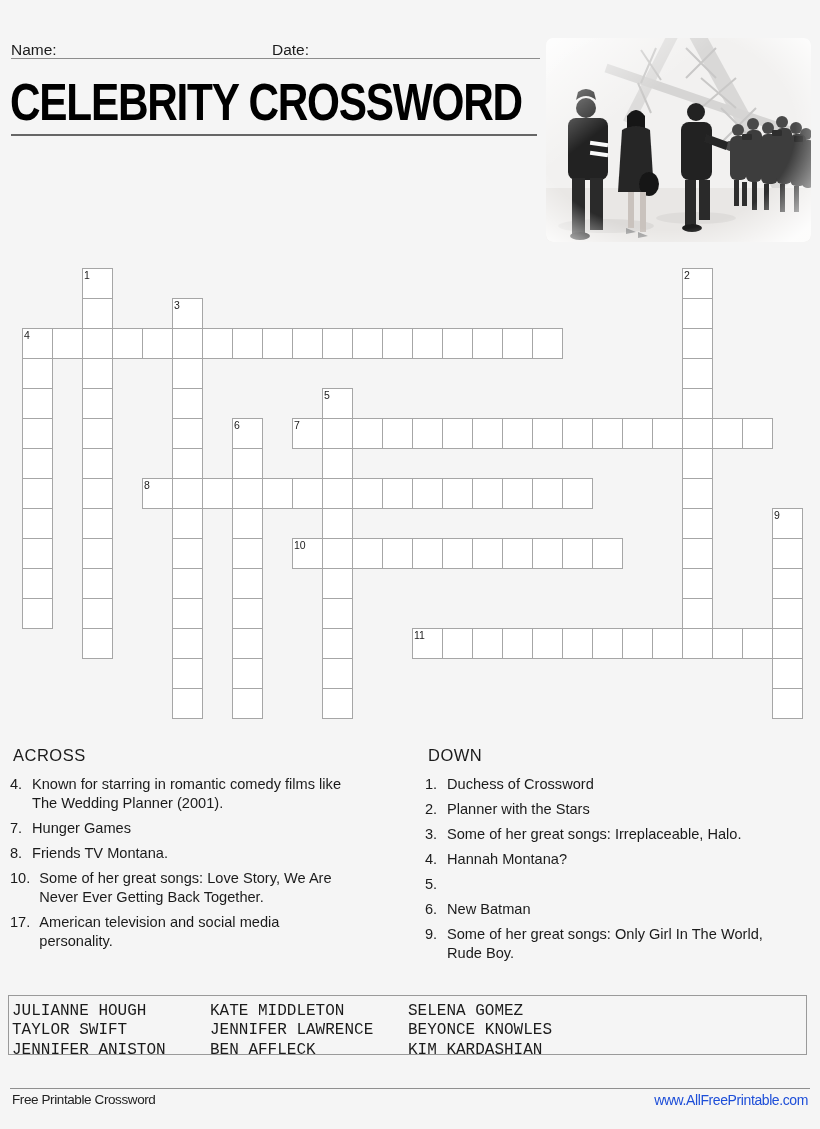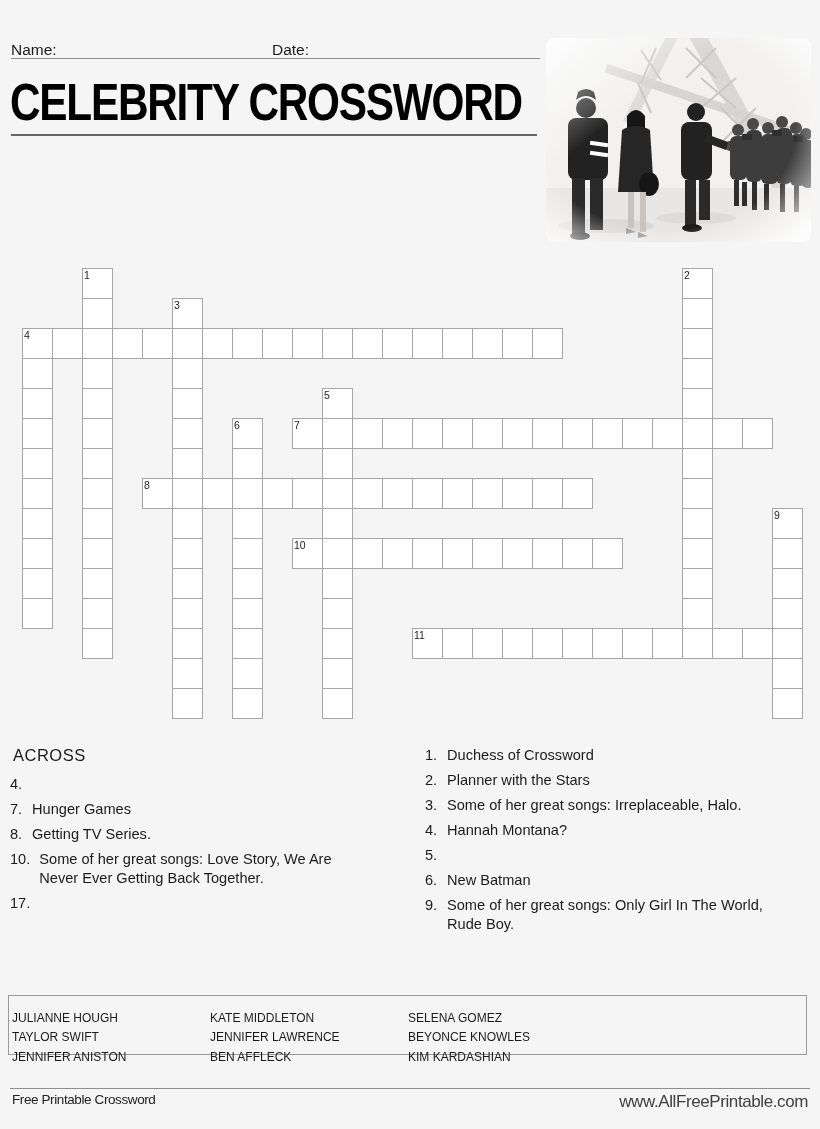--- a/index.html
+++ b/index.html
@@ -28,29 +28,29 @@
   
   .clues-col{position:absolute;top:746px;}
   .clues-across{left:10px;width:402px;}
   .clues-down{left:425px;width:382px;}
   .clues-title{font-size:16.5px;font-weight:400;letter-spacing:0.5px;margin:0 0 10px 3px;}
   .clue{display:flex;margin-bottom:6px;font-size:14.6px;line-height:19px;}
   .clue .num{flex:0 0 auto;min-width:13px;margin-right:9px;}
   .clue .text{white-space:pre-line;}
   
   .word-bank{position:absolute;left:8px;top:995px;width:799px;height:60px;box-sizing:border-box;border:1px solid #9a9a9a;}
-  .wb-col{position:absolute;top:13px;font-size:12px;line-height:19.3px;white-space:nowrap;}
+  .wb-col{position:absolute;top:6px;font-size:16px;line-height:19.3px;white-space:nowrap;font-family:Liberation Mono, monospace;}
   .wb-col:nth-child(1){left:3px;}
   .wb-col:nth-child(2){left:201px;}
   .wb-col:nth-child(3){left:399px;}
   .wb-col:nth-child(4){left:598px;}
   
   .footer-rule{position:absolute;left:10px;top:1088px;width:800px;height:0;border-top:1px solid #8f8f8f;}
   .footer-left{position:absolute;left:12px;top:1092px;font-size:13.5px;letter-spacing:-0.4px;color:#222;}
-  .footer-right{position:absolute;right:12px;top:1092px;font-size:17px;letter-spacing:-0.4px;color:#404040;}
+  .footer-right{position:absolute;right:12px;top:1092px;font-size:14px;letter-spacing:-0.4px;color:#1d4ed8;}
 </style>
 </head>
 <body>
 
 <span class="name-label">Name:</span>
 <span class="date-label">Date:</span>
 <div class="header-rule"></div>
 <h1 class="page-title">CELEBRITY CROSSWORD</h1>
 <div class="title-rule"></div>
 
@@ -307,41 +307,46 @@
     <div class="cellnum" style="left: 302px; top: 122px;">5</div>
     <div class="cellnum" style="left: 212px; top: 152px;">6</div>
     <div class="cellnum" style="left: 752px; top: 242px;">9</div>
   </div>
 
 <div class="clues-col clues-across">
   <h2 class="clues-title">ACROSS</h2>
   <div>
       <div class="clue">
         <span class="num">4.</span>
+        <span class="text">Known for starring in romantic comedy films like
+The Wedding Planner (2001).</span>
       </div>
       <div class="clue">
         <span class="num">7.</span>
         <span class="text">Hunger Games</span>
       </div>
       <div class="clue">
         <span class="num">8.</span>
-        <span class="text">Getting TV Series.</span>
+        <span class="text">Friends TV Montana.</span>
       </div>
       <div class="clue">
         <span class="num">10.</span>
         <span class="text">Some of her great songs: Love Story, We Are
 Never Ever Getting Back Together.</span>
       </div>
       <div class="clue">
         <span class="num">17.</span>
+        <span class="text">American television and social media
+personality.</span>
       </div>
     </div>
 </div>
 
 <div class="clues-col clues-down">
+  <h2 class="clues-title">DOWN</h2>
   <div>
       <div class="clue">
         <span class="num">1.</span>
         <span class="text">Duchess of Crossword</span>
       </div>
       <div class="clue">
         <span class="num">2.</span>
         <span class="text">Planner with the Stars</span>
       </div>
       <div class="clue">

